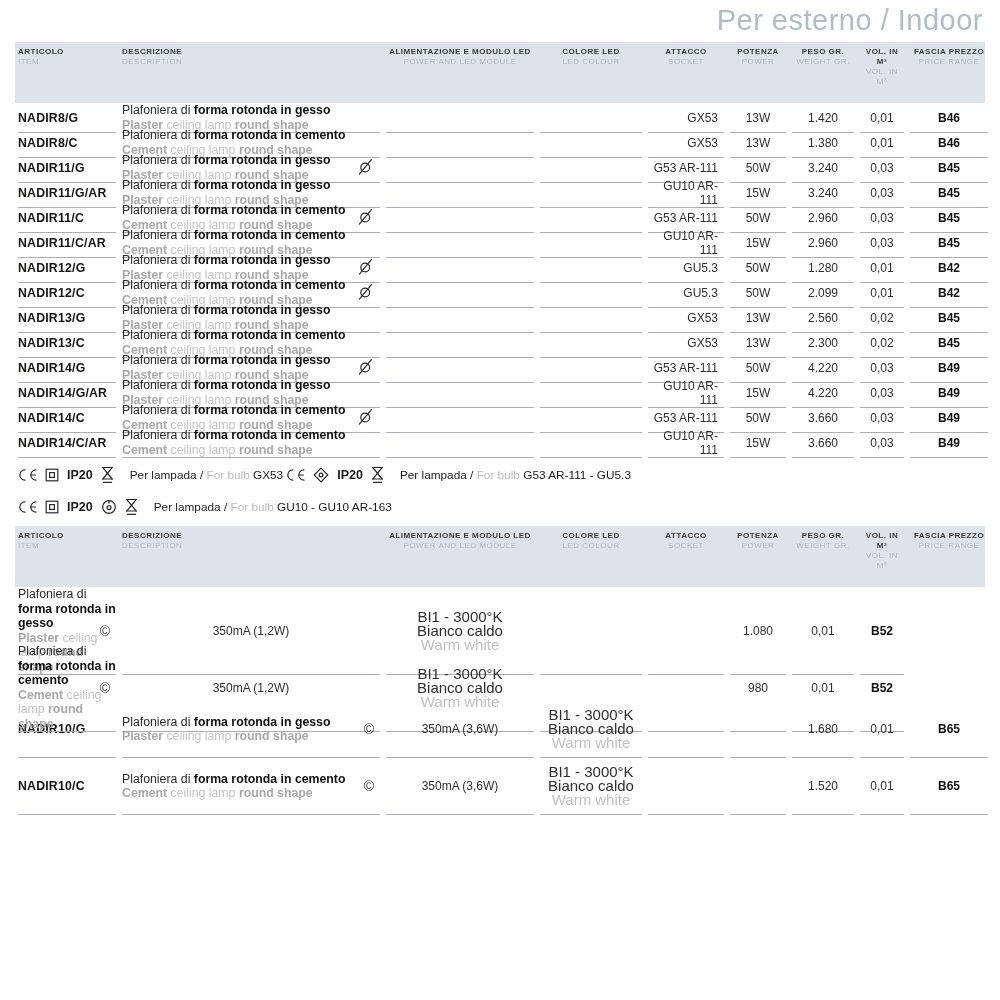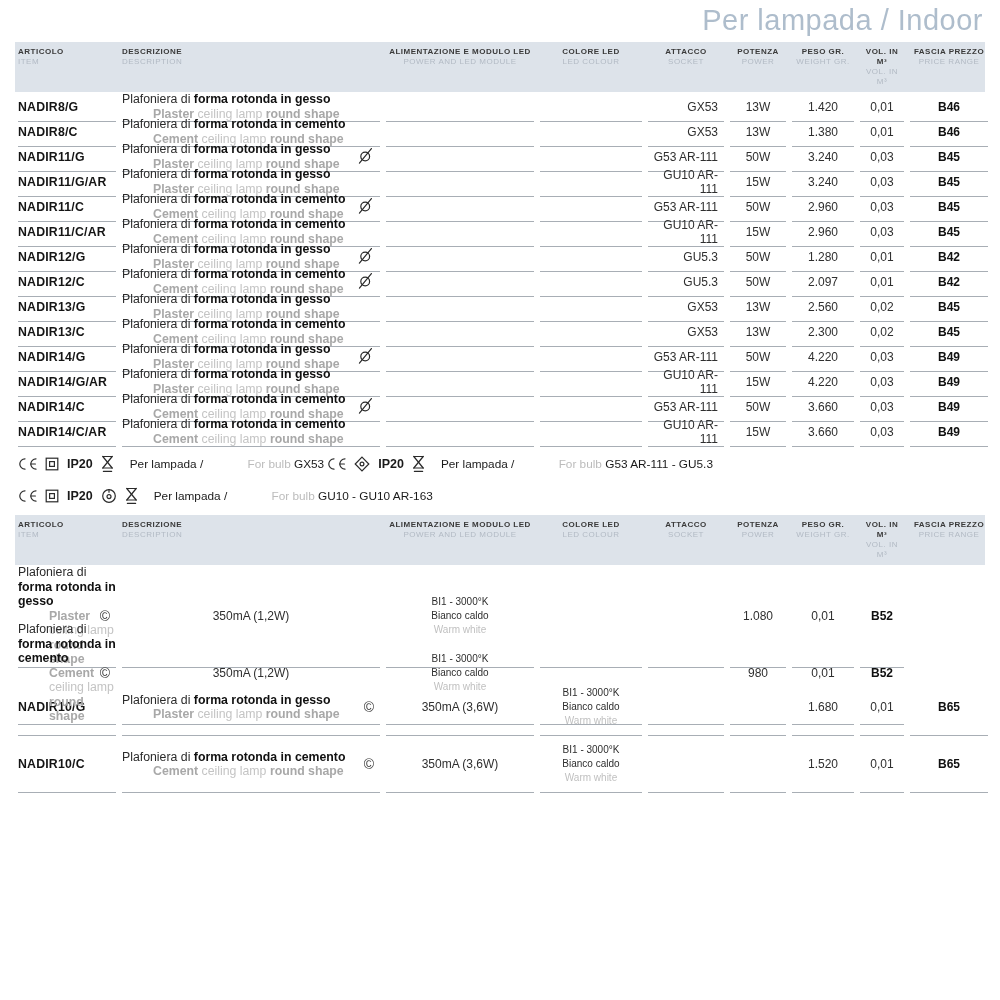--- a/index.html
+++ b/index.html
@@ -2,63 +2,63 @@
 <html><head>
 <meta charset="utf-8">
 <style>
   html,body{margin:0;padding:0;background:#fff;}
   body{width:1000px;height:1000px;overflow:hidden;font-family:"Liberation Sans",sans-serif;-webkit-font-smoothing:antialiased;}
   .page{padding:2px 15px 0 15px;width:970px;}
 
   .sec-heading{margin:2px 2px 6px 0;text-align:right;font-size:29px;font-weight:300;color:#aebdcc;letter-spacing:.5px;line-height:32px;}
   .sec-heading.outdoor{margin-top:-30px;margin-bottom:4px;}
 
-  .thead{display:grid;grid-template-columns:98px 258px 148px 102px 76px 56px 62px 44px 78px;column-gap:6px;background:#dde3ea;padding:5px 0 5px 3px;}
+  .thead{display:grid;grid-template-columns:98px 258px 148px 102px 76px 56px 62px 44px 78px;column-gap:6px;background:#dde3ea;padding:5px 0 16px 3px;}
   .hcell .h-it{font-size:8px;font-weight:700;color:#3a3a3a;letter-spacing:.5px;line-height:10px;}
   .hcell .h-en{font-size:8px;color:#b2bac4;letter-spacing:.5px;line-height:10px;}
   .al-l{text-align:left;justify-content:flex-start;}
   .al-c{text-align:center;justify-content:center;}
   .al-r{text-align:right;justify-content:flex-end;}
 
   .tbody{padding-left:3px;}
   .trow{display:grid;grid-template-columns:98px 258px 148px 102px 76px 56px 62px 44px 78px;column-gap:6px;height:25px;}
   .trow-out{height:57px;}
   .cell{display:flex;align-items:center;border-bottom:1px solid #a8aeb5;height:100%;font-size:12px;color:#2f2f2f;box-sizing:border-box;}
   .cell.art{font-weight:700;font-size:12.3px;color:#141414;letter-spacing:.2px;}
   .cell.desc{position:relative;}
   .desc-lines{display:flex;flex-direction:column;justify-content:center;line-height:14.5px;}
   .d1{color:#2b2b2b;font-size:12.3px;}
   .d1 b{color:#101010;}
-  .d2{color:#c4c4c4;font-size:12.3px;margin-left:31px;}
+  .d2{color:#c4c4c4;font-size:12.3px;}
   .d2 b{color:#a8a8a8;}
   .desc-icon{position:absolute;right:6px;top:50%;transform:translateY(-58%);line-height:0;}
   .desc-icon.drv{font-size:14px;color:#3a3a3a;line-height:14px;transform:translateY(-50%);}
   .cell.sock{padding-right:6px;}
   .cell.price{font-weight:700;color:#101010;}
-  .colled{flex-direction:column;justify-content:center;line-height:14px;font-size:10px;color:#2e2e2e;}
+  .colled{flex-direction:column;justify-content:center;line-height:14px;font-size:15px;color:#2e2e2e;}
   .colled .col-gray{color:#c0c0c0;}
 
   .cert-area{margin-top:9px;}
   .cert-line{display:flex;align-items:center;height:26px;margin-bottom:6px;}
   .cert-block{display:flex;align-items:center;gap:8px;}
   .cicon{display:inline-flex;line-height:0;}
   .ip-label{font-size:12.5px;font-weight:700;color:#1a1a1a;line-height:14px;}
   .cert-text{margin-left:8px;font-size:11.8px;line-height:14px;white-space:nowrap;}
   .ct-it{color:#1a1a1a;}
-  .ct-en{color:#bcbcbc;margin-left:41px;}
+  .ct-en{color:#bcbcbc;}
   .ct-v{color:#1a1a1a;}
 
   svg{display:block;}
   svg *{stroke:#2a2a2a;fill:none;stroke-width:1.2;stroke-linecap:round;}
 </style>
 </head>
 <body>
 
 <div class="page">
-  <h1 class="sec-heading">Per lampada / Indoor</h1>
+  <h1 class="sec-heading">Per esterno / Indoor</h1>
 
   <div class="thead" id="thead-indoor">
       <div class="hcell al-l">
         <div class="h-it">ARTICOLO</div>
         <div class="h-en">ITEM</div>
       </div>
       <div class="hcell al-l">
         <div class="h-it">DESCRIZIONE</div>
         <div class="h-en">DESCRIPTION</div>
       </div>
@@ -233,21 +233,21 @@
             <svg width="16" height="18" viewBox="0 0 16 18">
               <circle cx="7.2" cy="10" r="4.4"></circle>
               <line x1="1.4" y1="16.6" x2="13.4" y2="2"></line>
             </svg>
           </span>
         </div>
         <div class="cell al-c"></div>
         <div class="cell al-c colled"></div>
         <div class="cell al-r sock">GU5.3</div>
         <div class="cell al-c">50W</div>
-        <div class="cell al-c">2.097</div>
+        <div class="cell al-c">2.099</div>
         <div class="cell al-c">0,01</div>
         <div class="cell al-c price">B42</div>
       </div>
       <div class="trow">
         <div class="cell al-l art">NADIR13/G</div>
         <div class="cell desc">
           <div class="desc-lines">
             <div class="d1">Plafoniera di <b>forma rotonda in gesso</b></div>
             <div class="d2"><b>Plaster</b> ceiling lamp <b>round shape</b></div>
           </div>

